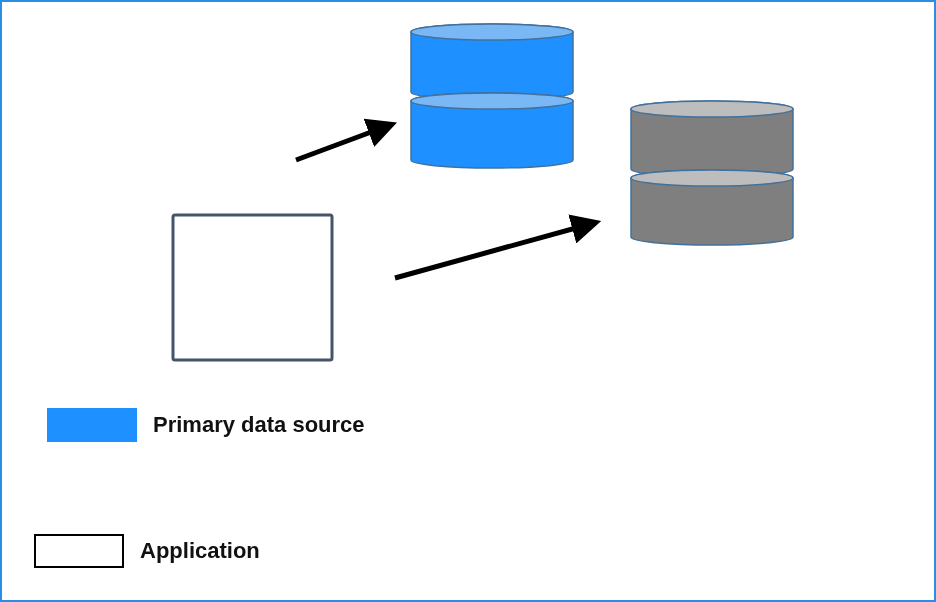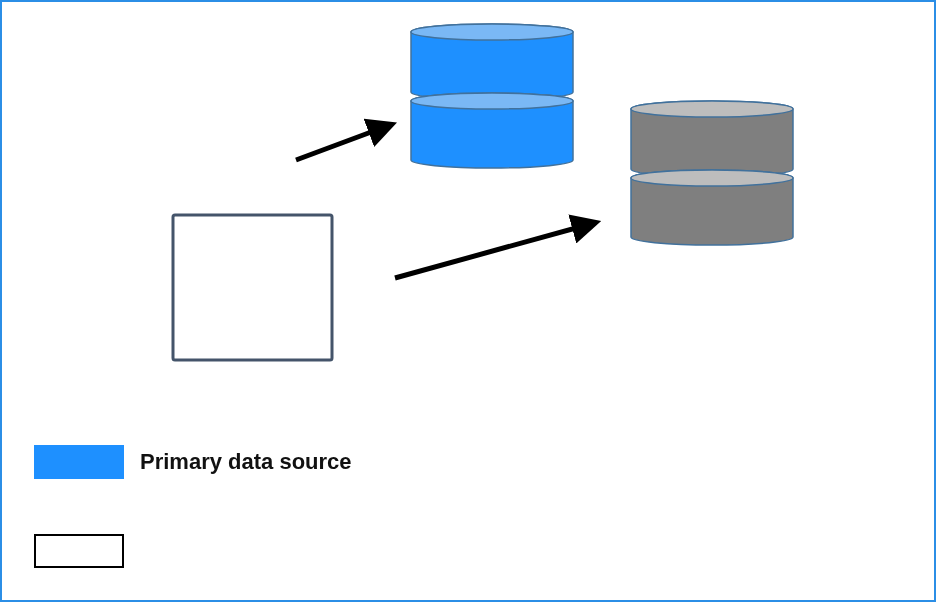--- a/index.html
+++ b/index.html
@@ -41,20 +41,21 @@
         <path d="M629,176 L629,235 A81,8 0 0 0 791,235 L791,176 A81,8 0 0 0 629,176 Z" fill="#7f7f7f" stroke="#41719c" stroke-width="1.5"></path>
         <ellipse cx="710" cy="176" rx="81" ry="8" fill="#bdbdbd" stroke="#41719c" stroke-width="1.5"></ellipse>
       </g>
 
     <rect id="app-box" x="171" y="213" width="159" height="145" rx="2" fill="#ffffff" stroke="#44546a" stroke-width="3"></rect>
 
     <line id="arrow1" x1="294" y1="158" x2="388" y2="123" stroke="#000" stroke-width="5" marker-end="url(#arrowhead)"></line>
     <line id="arrow2" x1="393" y1="276" x2="592" y2="221" stroke="#000" stroke-width="5" marker-end="url(#arrowhead)"></line>
   </svg>
 
-  <div class="legend-item" style="top:442px;">
+  <div class="legend-item" style="top:405px;margin-left:13px;">
     <div class="swatch" id="sw0" style="background: rgb(30, 144, 255); border: none;"></div>
     <span class="legend-label">Primary data source</span>
   </div>
   <div class="legend-item" style="top:531px;">
     <div class="swatch" id="sw2" style="background: rgb(255, 255, 255); border: 2px solid rgb(0, 0, 0);"></div>
+    <span class="legend-label">Application</span>
   </div>
 </div>
 
 </body></html>

